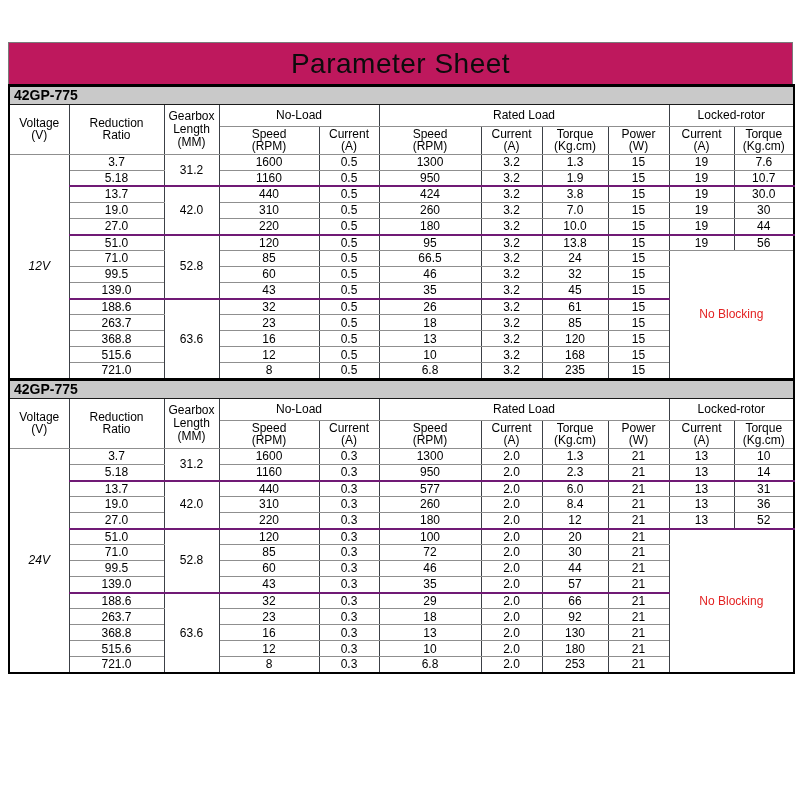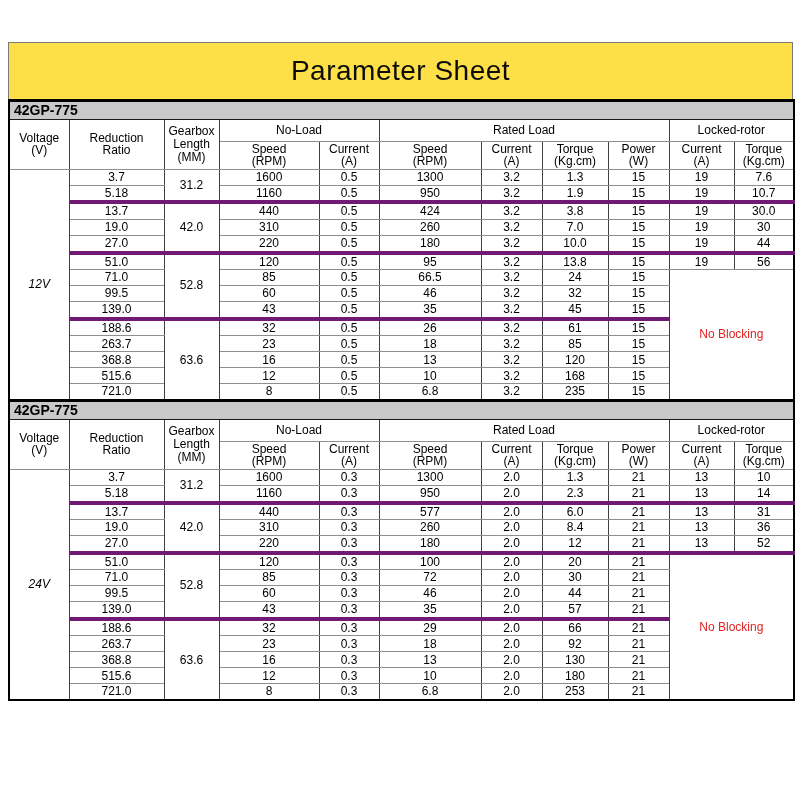--- a/index.html
+++ b/index.html
@@ -11,23 +11,23 @@
   }
   *{box-sizing:border-box;}
   html,body{margin:0;padding:0;}
   body{
     width:800px;height:800px;background:#ffffff;
     font-family:"Liberation Sans","DejaVu Sans",sans-serif;
     color:#000;position:relative;overflow:hidden;
   }
   .sheet{position:absolute;left:8px;top:42px;width:785px;}
   .title-box{
-    height:57px;border:1px solid #7a7a7a;border-bottom:none;
+    height:42px;border:1px solid #7a7a7a;border-bottom:none;
     display:flex;align-items:center;justify-content:center;
-    background:#fde047;
+    background:#be185d;
   }
   .title-box .title{
     font-size:28px;letter-spacing:0.5px;color:#0c0c0c;font-weight:400;
   }
   table.param{
     border-collapse:collapse;table-layout:fixed;width:785px;
     border:2px solid #000;
   }
   table.param td{
     border-left:1px solid var(--grid-dark);
@@ -49,21 +49,21 @@
   }
   td.hd{
     background:var(--header-bg);
     white-space:pre-line;
     font-size:12.5px;line-height:1.12;
     border:1px solid var(--grid-dark);
     padding:2px 1px;
   }
   tr.head1 td.hd{height:22px;}
   tr.head2 td.hd{height:28px;margin-left:47px;}
-  tr.gs td{border-top:4px solid #701a75;}
+  tr.gs td{border-top:2px solid #701a75;}
   td.vc{font-size:12px;font-style:italic;}
   td.no-blocking{
     color:var(--no-blocking-color);
     font-size:13.5px;
     border-top:2px solid #45484d;
   }
 </style>
 </head>
 <body>
 

